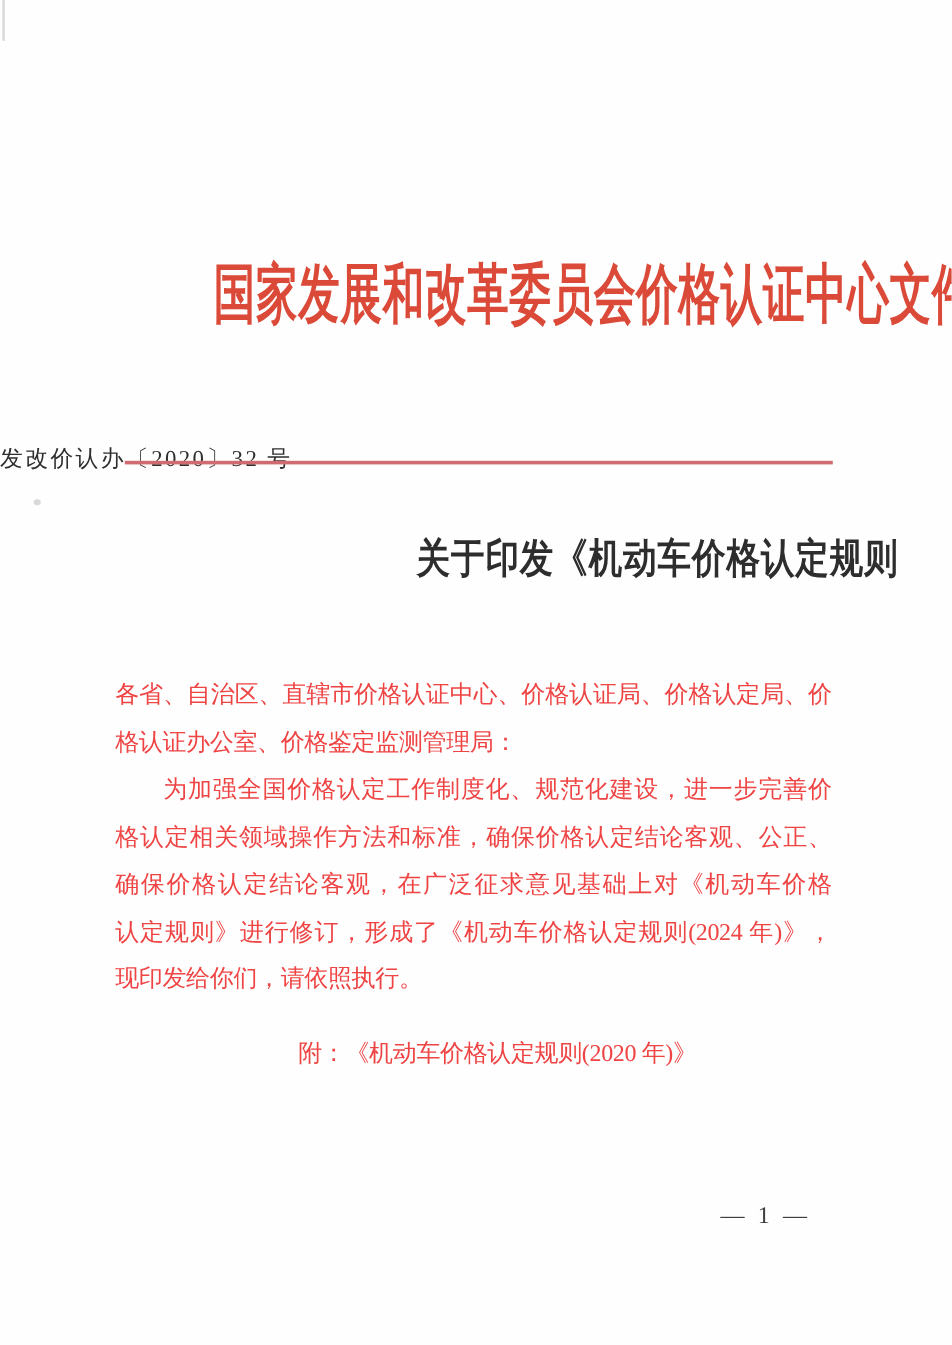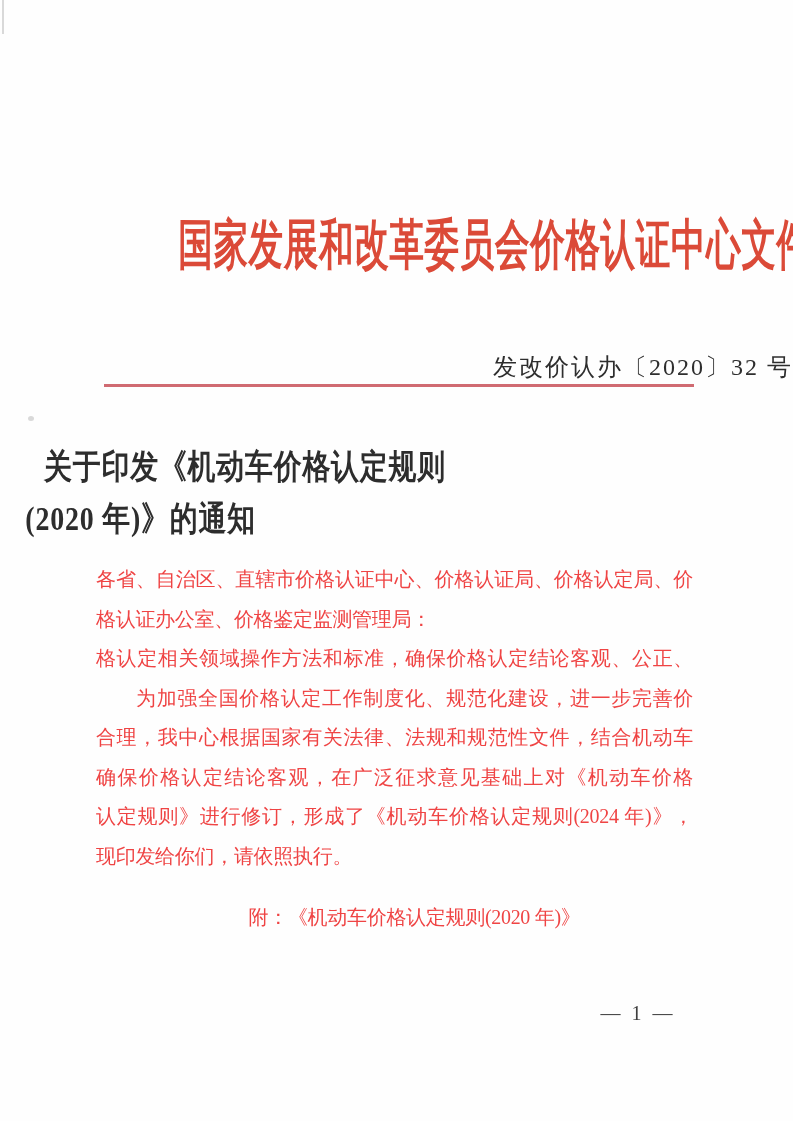--- a/index.html
+++ b/index.html
@@ -24,29 +24,29 @@
   .banner{position:absolute;top:210px;left:0;width:100%;text-align:center;height:70px;line-height:70px;}
   .banner .txt{
     display:inline-block;
     font-size:54px;font-weight:bold;color:var(--banner-red);
     white-space:nowrap;letter-spacing:1px;
     transform:scaleX(0.64);transform-origin:center center;
   }
 
   
   .doc-number{
-    position:absolute;top:351px;left:0;width:100%;text-align:right;
-    font-size:24px;color:#2e2e2e;letter-spacing:2px;line-height:32px;
+    position:absolute;top:367px;left:0;width:100%;text-align:left;
+    font-size:19px;color:#2e2e2e;letter-spacing:2px;line-height:32px;
   }
 
   
   .red-rule{position:absolute;top:384px;left:104px;width:590px;height:3px;background:var(--rule-red);}
 
   
-  .title{position:absolute;top:441px;left:0;width:100%;text-align:left;color:#2d2d2d;font-weight:bold;}
+  .title{position:absolute;top:441px;left:0;width:100%;text-align:right;color:#2d2d2d;font-weight:bold;}
   .title .t-line{display:block;height:52px;line-height:52px;}
   .title .t-line span{display:inline-block;font-size:34px;white-space:nowrap;transform:scaleX(0.82);transform-origin:center center;letter-spacing:1px;}
 
   
   .body-block{
     position:absolute;top:560px;left:96px;width:597px;
     font-size:20px;color:#ef4444;letter-spacing:-0.3px;
   }
   .line{line-height:39.5px;height:39.5px;}
   .line.justify{text-align:justify;text-align-last:justify;}
@@ -70,29 +70,27 @@
   <div class="banner">
     <span class="txt">国家发展和改革委员会价格认证中心文件</span>
   </div>
 
   <div class="doc-number">发改价认办〔2020〕32 号</div>
 
   <div class="red-rule"></div>
 
   <div class="title">
     <span class="t-line"><span>关于印发《机动车价格认定规则</span></span>
-    <span class="t-line"><span>(2020 年)》的通知</span></span>
   </div>
 
   <div class="body-block">
     <div class="line justify">各省、自治区、直辖市价格认证中心、价格认证局、价格认定局、价</div>
     <div class="line">格认证办公室、价格鉴定监测管理局：</div>
+    <div class="line justify indent">为加强全国价格认定工作制度化、规范化建设，进一步完善价</div>
     <div class="line justify">格认定相关领域操作方法和标准，确保价格认定结论客观、公正、</div>
-    <div class="line justify indent">为加强全国价格认定工作制度化、规范化建设，进一步完善价</div>
-    <div class="line justify">合理，我中心根据国家有关法律、法规和规范性文件，结合机动车</div>
     <div class="line justify">确保价格认定结论客观，在广泛征求意见基础上对《机动车价格</div>
     <div class="line justify">认定规则》进行修订，形成了《机动车价格认定规则(2024 年)》，</div>
     <div class="line">现印发给你们，请依照执行。</div>
     <div class="line indent attach">附：《机动车价格认定规则(2020 年)》</div>
   </div>
 
   <div class="page-num">— 1 —</div>
 
 </div>
 

